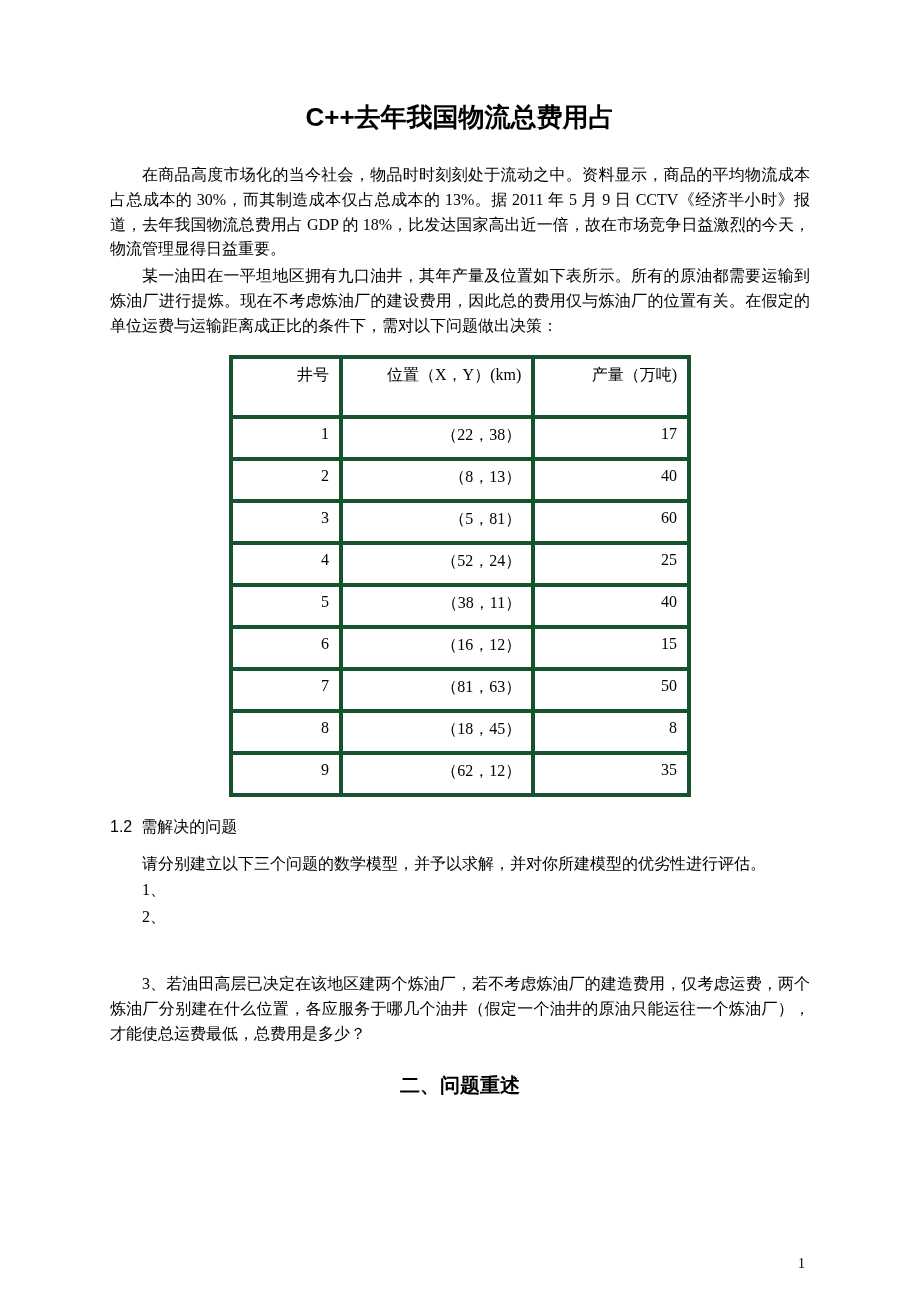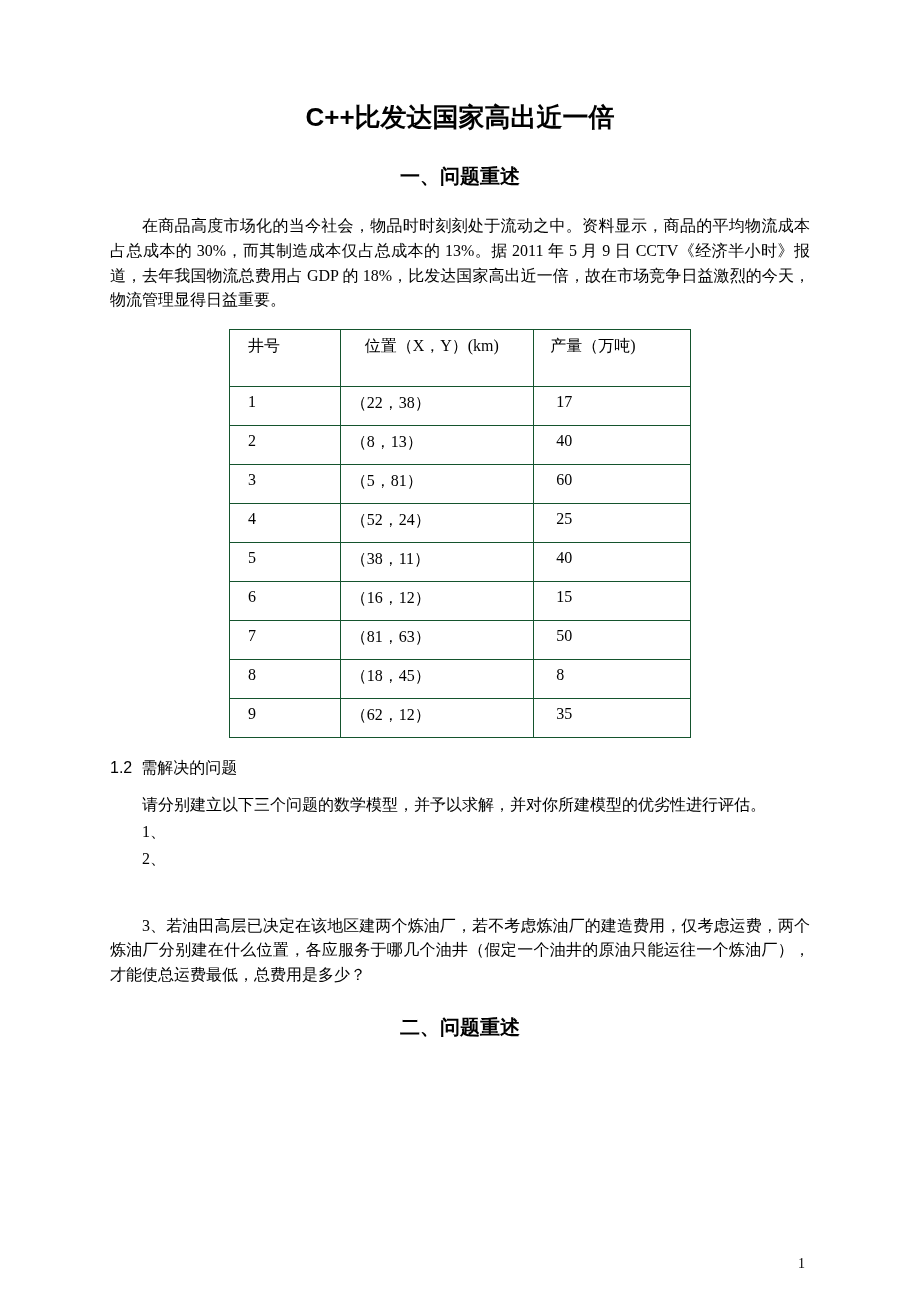--- a/index.html
+++ b/index.html
@@ -53,23 +53,23 @@
     margin: 0 0 2px 0;
     padding-left: 2em;
   }
   table.data-table {
     border-collapse: collapse;
     margin: 16px auto 20px auto;
     width: 66%;
     font-size: 16px;
   }
   table.data-table th, table.data-table td {
-    border: 1px solid #14532d;
+    border: 4px solid #14532d;
     padding: 6px 10px;
-    text-align: left;
+    text-align: right;
     vertical-align: top;
   }
   table.data-table th {
     font-weight: normal;
     height: 44px;
   }
   table.data-table td {
     height: 26px;
   }
   table.data-table td.col-id { padding-left: 18px; }
@@ -80,26 +80,26 @@
     right: 115px;
     bottom: 30px;
     font-size: 14px;
   }
 </style>
 </head>
 <body>
 
 <div class="page">
 
-  <div class="title">C++比发达国家高出近一倍</div>
+  <div class="title">C++去年我国物流总费用占</div>
 
-  <div class="section-heading">一、问题重述</div>
 
 
   <p class="para">在商品高度市场化的当今社会，物品时时刻刻处于流动之中。资料显示，商品的平均物流成本占总成本的 30%，而其制造成本仅占总成本的 13%。据 2011 年 5 月 9 日 CCTV《经济半小时》报道，去年我国物流总费用占 GDP 的 18%，比发达国家高出近一倍，故在市场竞争日益激烈的今天，物流管理显得日益重要。</p>
+  <p class="para">某一油田在一平坦地区拥有九口油井，其年产量及位置如下表所示。所有的原油都需要运输到炼油厂进行提炼。现在不考虑炼油厂的建设费用，因此总的费用仅与炼油厂的位置有关。在假定的单位运费与运输距离成正比的条件下，需对以下问题做出决策：</p>
 
   <table class="data-table">
     <thead>
       <tr>
         <th style="width:24%; padding-left:18px;">井号</th>
         <th style="width:42%; padding-left:24px;">位置（X，Y）(km)</th>
         <th style="width:34%; padding-left:16px;">产量（万吨)</th>
       </tr>
     </thead>
     <tbody>

